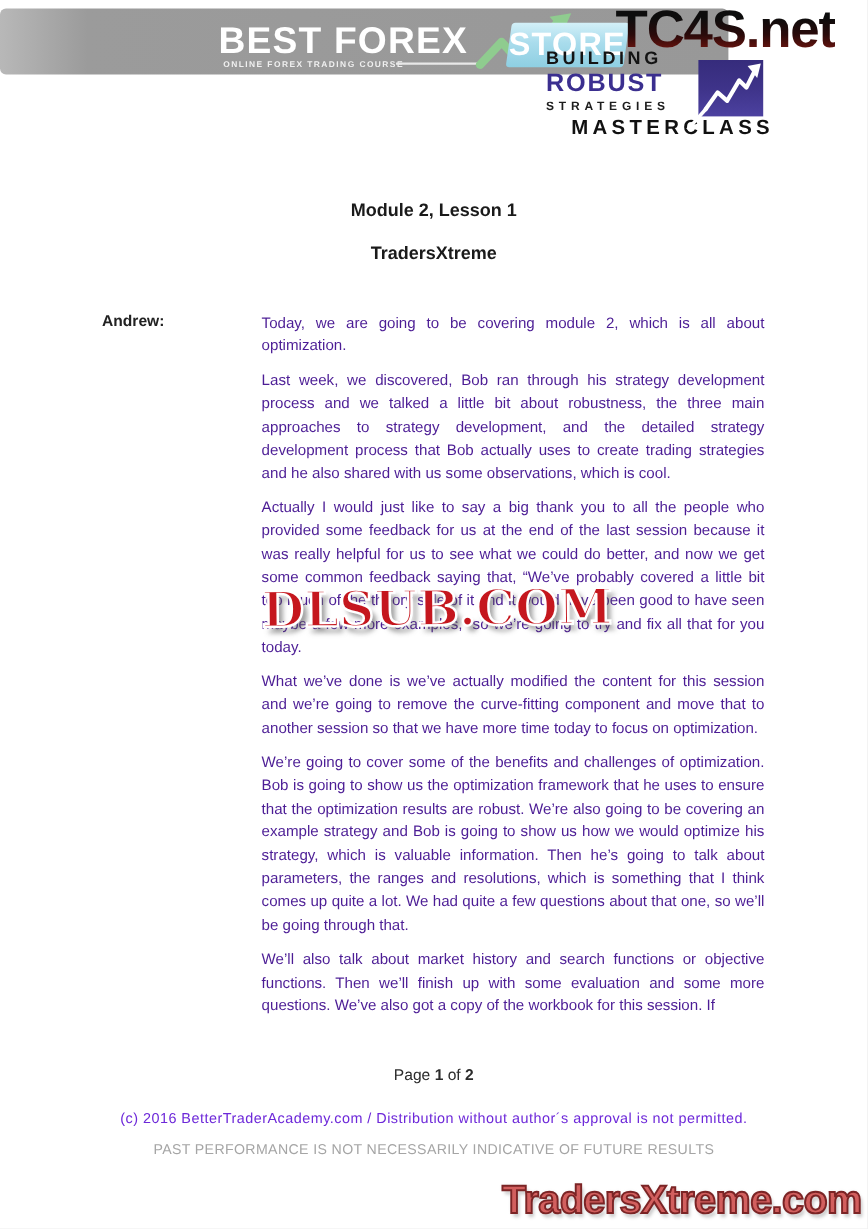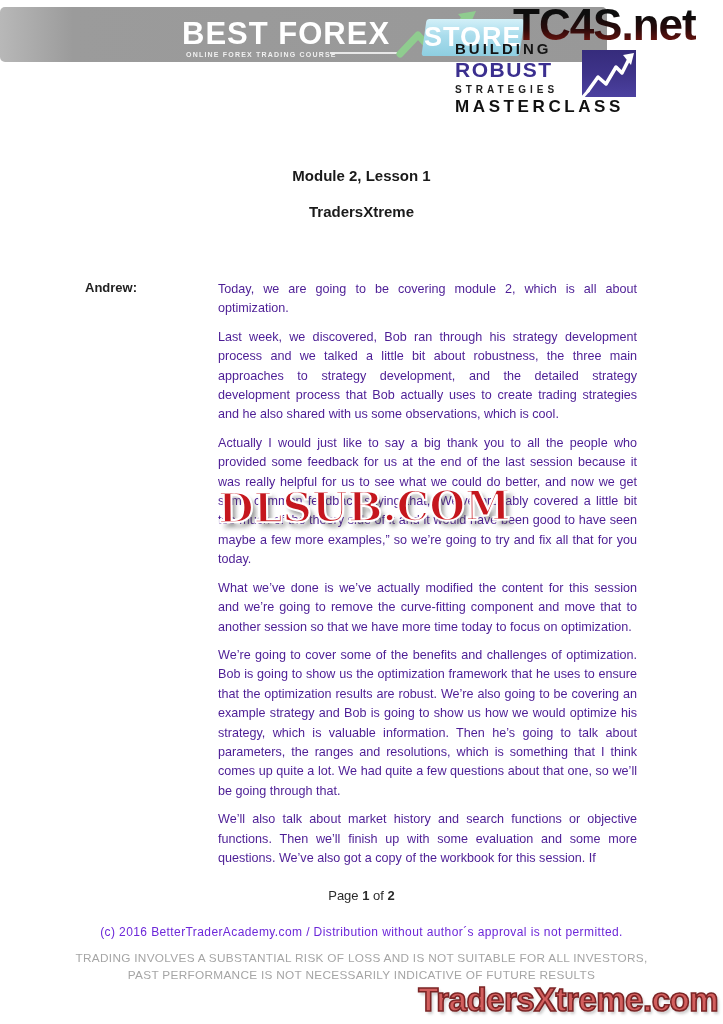--- a/index.html
+++ b/index.html
@@ -72,21 +72,21 @@
     -webkit-background-clip: text;
     background-clip: text;
     color: transparent;
   }
 
   
   .brsm { position: absolute; left: 455px; top: 40px; }
   .brsm-line1 { font-size: 15px; font-weight: 700; letter-spacing: 3px;  color: #141414; }
   .brsm-line2 { font-size: 21px; font-weight: 700; letter-spacing: 1.5px; color: #3b2f8f; margin-top: 1px; }
   .brsm-line3 { font-size: 10px; font-weight: 600; letter-spacing: 4px;  color: #1d1d1d; margin-top: 2px; }
-  .brsm-line4 { font-size: 17px; font-weight: 700; letter-spacing: 3.6px; color: #111111; margin-top: 2px; }
+  .brsm-line4 { font-size: 17px; font-weight: 700; letter-spacing: 3.6px; color: #111111; margin-top: 2px; margin-left: 21px; }
   .brsm-square {
     position: absolute;
     left: 582px; top: 50px;
     width: 54px; height: 47px;
     background: linear-gradient(180deg, #362c7c 0%, #3e3389 50%, #4c41a0 100%);
   }
   .brsm-square svg { overflow: visible; }
 
   
   .doc-title, .doc-subtitle {
@@ -96,21 +96,21 @@
     font-size: 15px;
     font-weight: 700;
     color: #1a1a1a;
   }
   .doc-title   { top: 167px; }
   .doc-subtitle{ top: 203px; }
 
   
   .content {
     position: absolute;
-    left: 85px; top: 280px;
+    left: 85px; top: 260px;
     width: 552px;
     color: #323232;
   }
   .speaker {
     position: absolute;
     left: 0; top: 0;
     font-size: 13px;
     font-weight: 700;
     color: #222222;
   }
@@ -228,18 +228,17 @@
   <div class="dlsub">DLSUB.COM</div>
 
   <div class="page-num">
     <span>Page</span>
     <span class="b">1</span>
     <span>of</span>
     <span class="b">2</span>
   </div>
   <div class="copyright">(c) 2016 BetterTraderAcademy.com / Distribution without author´s approval is not permitted.</div>
   <div class="disclaimer">
-    <div>TRADING INVOLVES A SUBSTANTIAL RISK OF LOSS AND IS NOT SUITABLE FOR ALL INVESTORS,</div>
     <div>PAST PERFORMANCE IS NOT NECESSARILY INDICATIVE OF FUTURE RESULTS</div>
   </div>
   <div class="traders">TradersXtreme.com</div>
 
 </div>
 
 </body></html>

